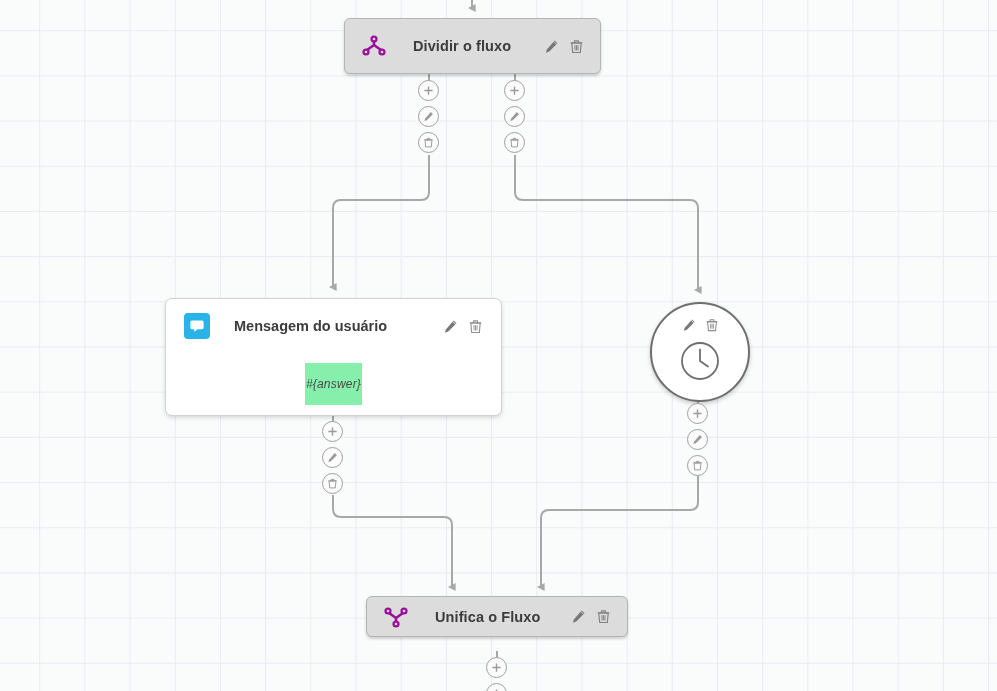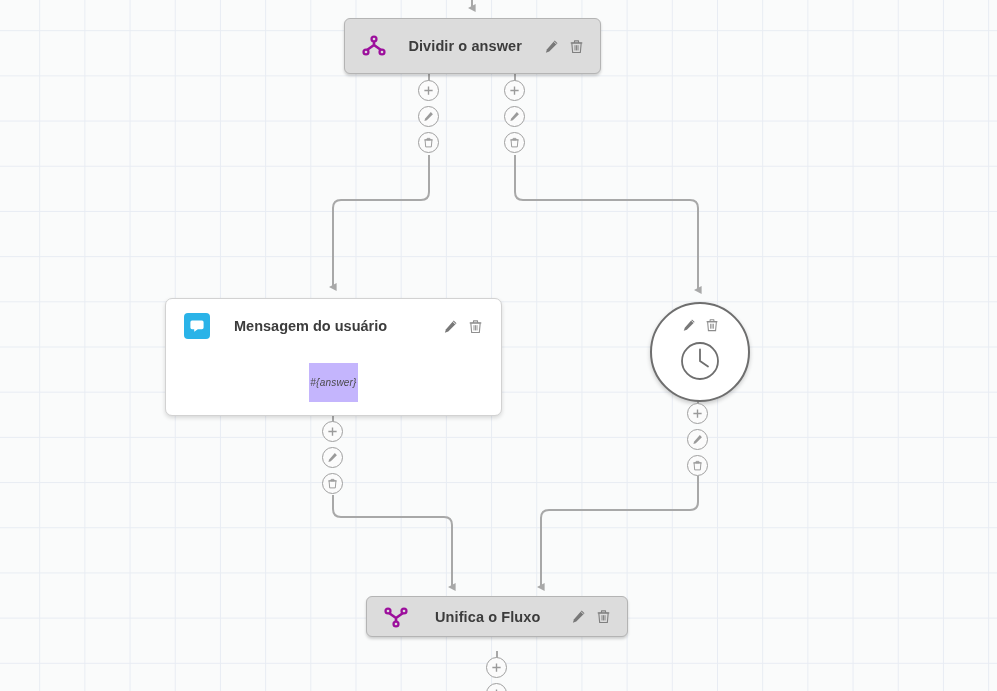--- a/index.html
+++ b/index.html
@@ -89,23 +89,23 @@
   }
   .card-body {
     flex: 1;
     display: flex;
     align-items: center;
     justify-content: center;
     padding: 12px 18px 16px 18px;
   }
   .token {
     font-style: italic;
-    font-size: 10px;
+    font-size: 12px;
     color: #4a4a4a;
-    background: #c4b5fd;
+    background: #86efac;
     padding: 14px 1px;
     letter-spacing: .2px;
   }
 
   
   .node-circle {
     width: 96px;
     height: 96px;
     border-radius: 50%;
     background: #ffffff;
@@ -221,21 +221,21 @@
         <path d="M13,7 L13,11 M13,11 L6,16 M13,11 L20,16" stroke="#9c0f9c" stroke-width="2.6" fill="none"></path>
         <circle cx="13" cy="5" r="3.6" fill="#9c0f9c"></circle>
         <circle cx="5" cy="18" r="3.6" fill="#9c0f9c"></circle>
         <circle cx="21" cy="18" r="3.6" fill="#9c0f9c"></circle>
         <circle cx="13" cy="5" r="1.3" fill="#dcdcdc"></circle>
         <circle cx="5" cy="18" r="1.3" fill="#dcdcdc"></circle>
         <circle cx="21" cy="18" r="1.3" fill="#dcdcdc"></circle>
       </svg>
     </span>
     <span class="title-gap-sys"></span>
-    <span class="node-title">Dividir o answer</span>
+    <span class="node-title">Dividir o fluxo</span>
     <span class="tools">
       <span class="tool">
         <svg width="15" height="15" viewBox="0 0 16 16">
           <path d="M11.4,1.6 L14.4,4.6 L5.6,13.4 L2,14.6 L3.2,11 Z" fill="#787878"></path>
           <path d="M10.4,2.6 L13.4,5.6" stroke="#dcdcdc" stroke-width="1"></path>
         </svg>
       </span>
       <span class="tool">
         <svg width="15" height="15" viewBox="0 0 16 16">
           <path d="M3,4.2 L13,4.2 L12.1,14.4 L3.9,14.4 Z M6,2 L10,2 L10.4,4.2 L5.6,4.2 Z" fill="none" stroke="#808080" stroke-width="1.2"></path>

